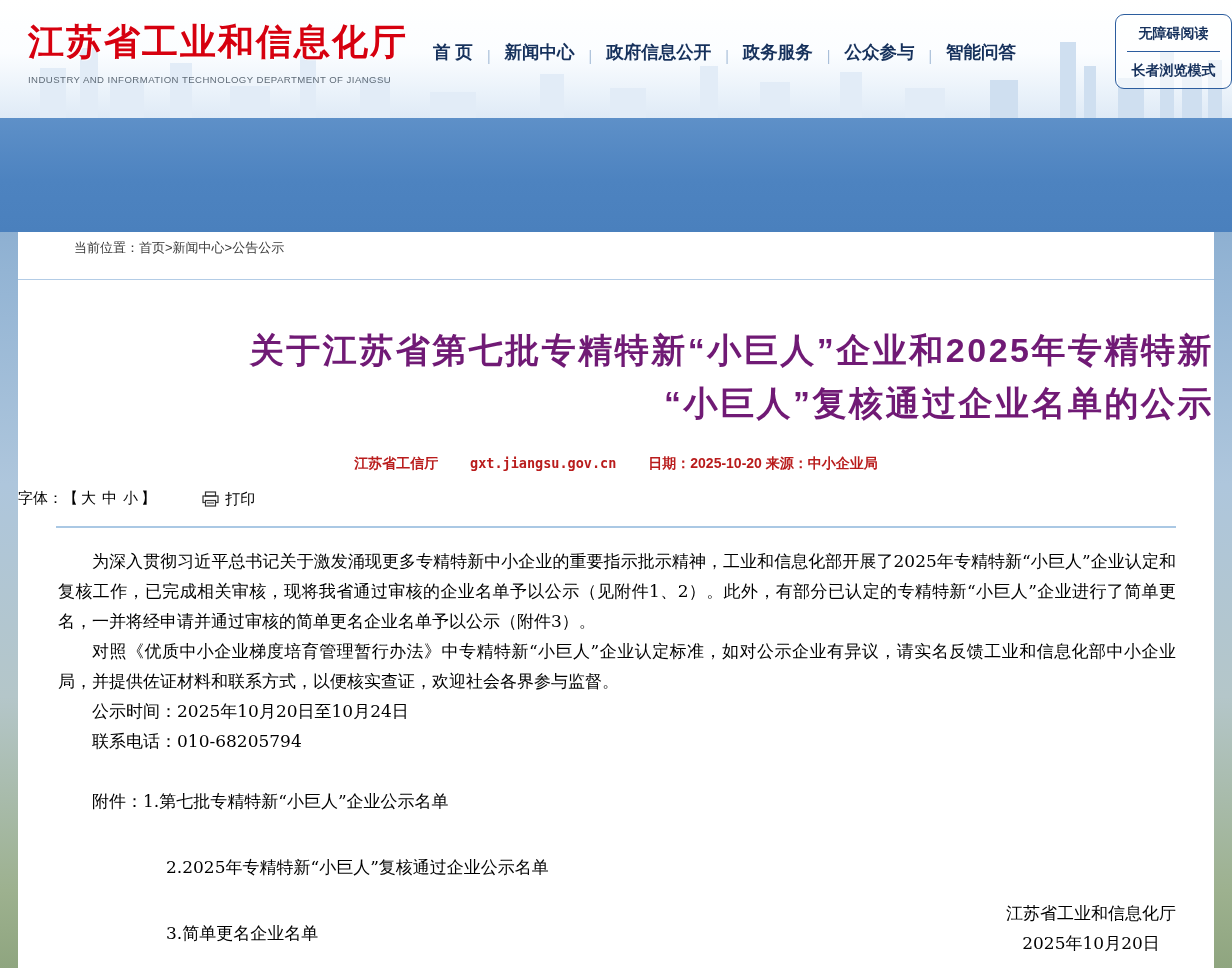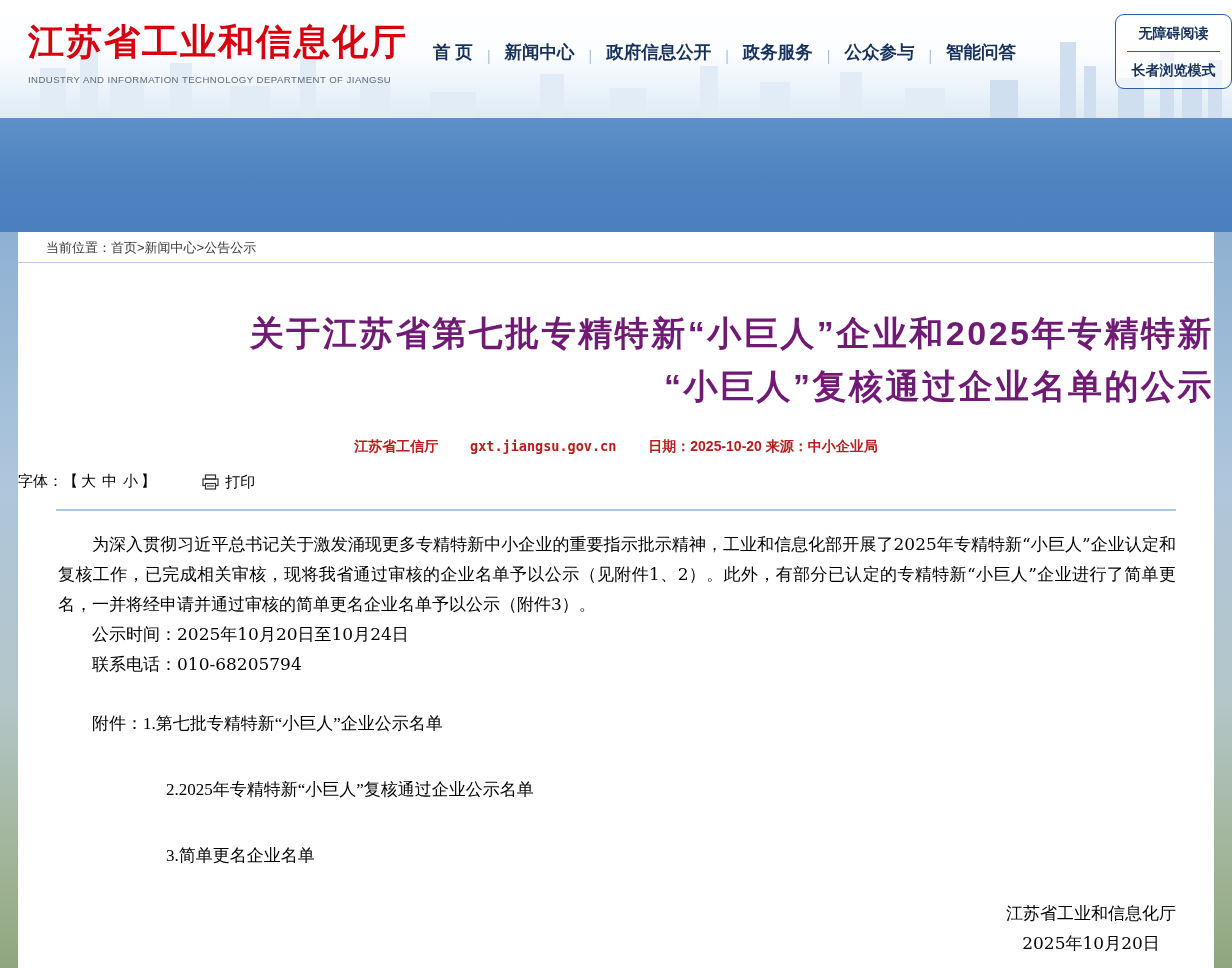--- a/index.html
+++ b/index.html
@@ -41,37 +41,37 @@
   }
   .search-input::placeholder { color:#50719f; opacity:1; }
   .search-btn {
     position:absolute; left:881px; top:151px; width:100px; height:46px;
     border:none; border-radius:8px; background:#17498e; color:#ffffff;
     font-size:17px; font-weight:bold; letter-spacing:2px; cursor:pointer;
     font-family:"Liberation Sans",sans-serif;
   }
   
   .panel { position:absolute; left:18px; top:232px; width:1196px; height:736px; background:#ffffff; }
-  .breadcrumb { height:31px; line-height:31px; border-bottom:1px solid #b3cce6;
-    font-size:13px; color:#3a3a3a; padding-left:28px; }
+  .breadcrumb { height:48px; line-height:31px; border-bottom:1px solid #b3cce6;
+    font-size:13px; color:#3a3a3a; padding-left:56px; }
   .breadcrumb .crumb-path { cursor:pointer; }
   .article-title { margin-top:44px; text-align:right; font-size:34px; font-weight:bold;
     color:#701a75; line-height:53px; letter-spacing:2.5px; }
   .meta-row { text-align:center; margin-top:25px; font-size:14px; color:#b91c1c; font-weight:bold; }
   .meta-row .m { margin:0 14px; }
   .meta-site { font-family:"DejaVu Sans Mono", monospace; font-size:13.5px; }
   .ctrl-row { margin-top:16px; font-size:15px; color:#000; }
   .ctrl-row .fsz { cursor:pointer; padding:0 3px; }
   .print-wrap { margin-left:42px; cursor:pointer; display:inline-flex; align-items:center; gap:6px; vertical-align:middle; }
   .divider { height:2px; background:#aac8e4; margin:17px 38px 0 38px; }
   .body-text { margin:18px 38px 0 40px; font-size:17px; line-height:30px; color:#000;
     text-align:justify; font-family:"DejaVu Serif", serif; }
   .body-text p { text-indent:2em; }
   .att-block { margin-top:30px; }
-  .att-row { line-height:30px;font-family:Liberation Serif, serif; }
+  .att-row { line-height:30px; }
   .att-row1 { padding-left:34px; }
   .att-rowN { padding-left:108px;margin-top:36px; }
   .att-link { cursor:pointer; }
   .signature { position:absolute; right:38px; top:666px; text-align:center;
     font-size:17px; line-height:30px; color:#000; font-family:"DejaVu Serif", serif; }
 </style>
 </head>
 <body>
 
 <div class="page">
@@ -165,20 +165,21 @@
           <line x1="5" y1="12" x2="12" y2="12" stroke="#333" stroke-width="1"></line>
         </svg>
         <span>打印</span>
       </span>
     </div>
 
     <div class="divider"></div>
 
     <div class="body-text">
       <p>为深入贯彻习近平总书记关于激发涌现更多专精特新中小企业的重要指示批示精神，工业和信息化部开展了2025年专精特新“小巨人”企业认定和复核工作，已完成相关审核，现将我省通过审核的企业名单予以公示（见附件1、2）。此外，有部分已认定的专精特新“小巨人”企业进行了简单更名，一并将经申请并通过审核的简单更名企业名单予以公示（附件3）。</p>
+      <p>对照《优质中小企业梯度培育管理暂行办法》中专精特新“小巨人”企业认定标准，如对公示企业有异议，请实名反馈工业和信息化部中小企业局，并提供佐证材料和联系方式，以便核实查证，欢迎社会各界参与监督。</p>
       <p>公示时间：2025年10月20日至10月24日</p>
       <p>联系电话：010-68205794</p>
 
       <div class="att-block">
         <div class="att-row att-row1">
           <span>附件：</span><span class="att-link">1.第七批专精特新“小巨人”企业公示名单</span>
         </div>
         <div class="att-row att-rowN">
           <span class="att-link">2.2025年专精特新“小巨人”复核通过企业公示名单</span>
         </div>

